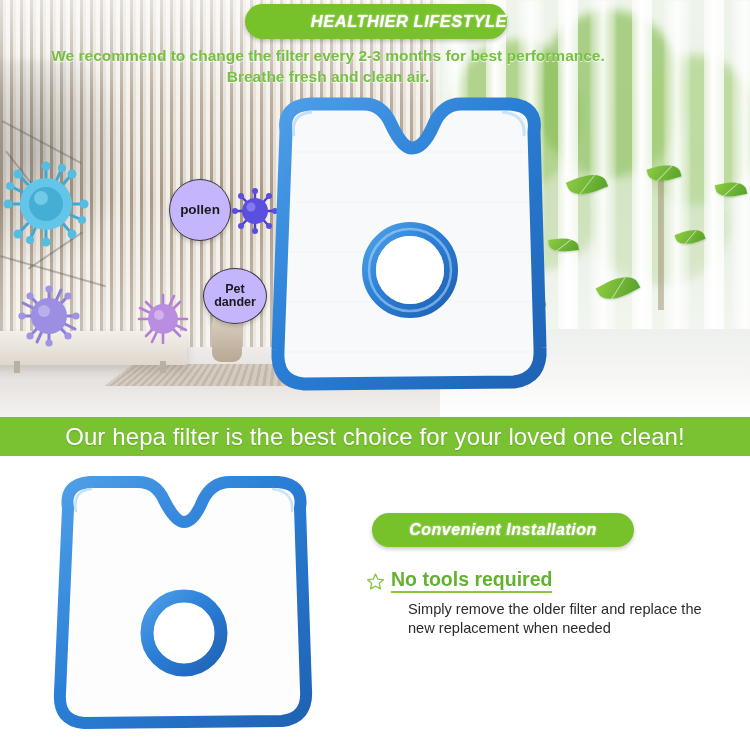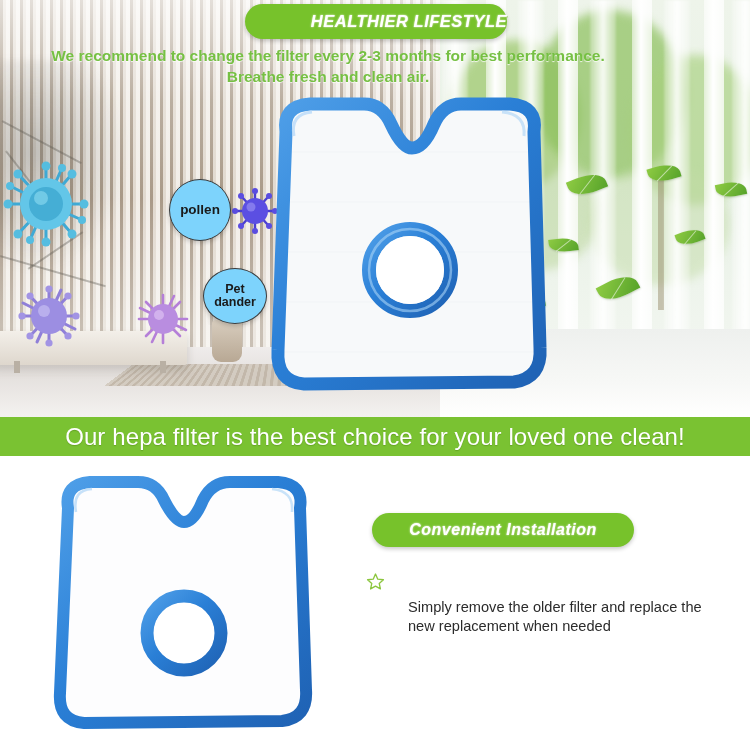--- a/index.html
+++ b/index.html
@@ -100,21 +100,21 @@
     content:""; position:absolute; left:18%; top:48%; width:66%; height:1.3px;
     background:rgba(255,255,255,.55); transform:rotate(-30deg);
   }
 
   
   .germ{ position:absolute; }
 
   
   .bubble{
     position:absolute;
-    background:#7dd3fc;
+    background:#c4b5fd;
     border:1.6px solid #3b3b3b;
     border-radius:50%;
     display:flex; align-items:center; justify-content:center;
     text-align:center;
     color:#1a1a1a;
     font-weight:bold;
     line-height:1.08;
     box-shadow:0 2px 4px rgba(0,0,0,.18);
   }
 
@@ -486,17 +486,18 @@
 
   <div class="pill" style="left:372px;top:57px;width:262px;height:34px;">
     <span class="pill-text" style="font-size:16px;">Convenient Installation</span>
   </div>
 
   <div class="feature" style="left:366px;top:113px;">
     <div class="feat-head">
       <svg class="star" viewBox="0 0 24 24">
         <path d="M12 2.6 L14.9 9.1 L22 9.8 L16.7 14.5 L18.2 21.4 L12 17.8 L5.8 21.4 L7.3 14.5 L2 9.8 L9.1 9.1 Z" fill="none" stroke="#8cc63f" stroke-width="1.7" stroke-linejoin="round"></path>
       </svg>
+      <div class="feat-title">No tools required</div>
     </div>
     <div class="feat-body">Simply remove the older filter and replace the new replacement when needed</div>
   </div>
 
 </div>
 
 </body></html>

